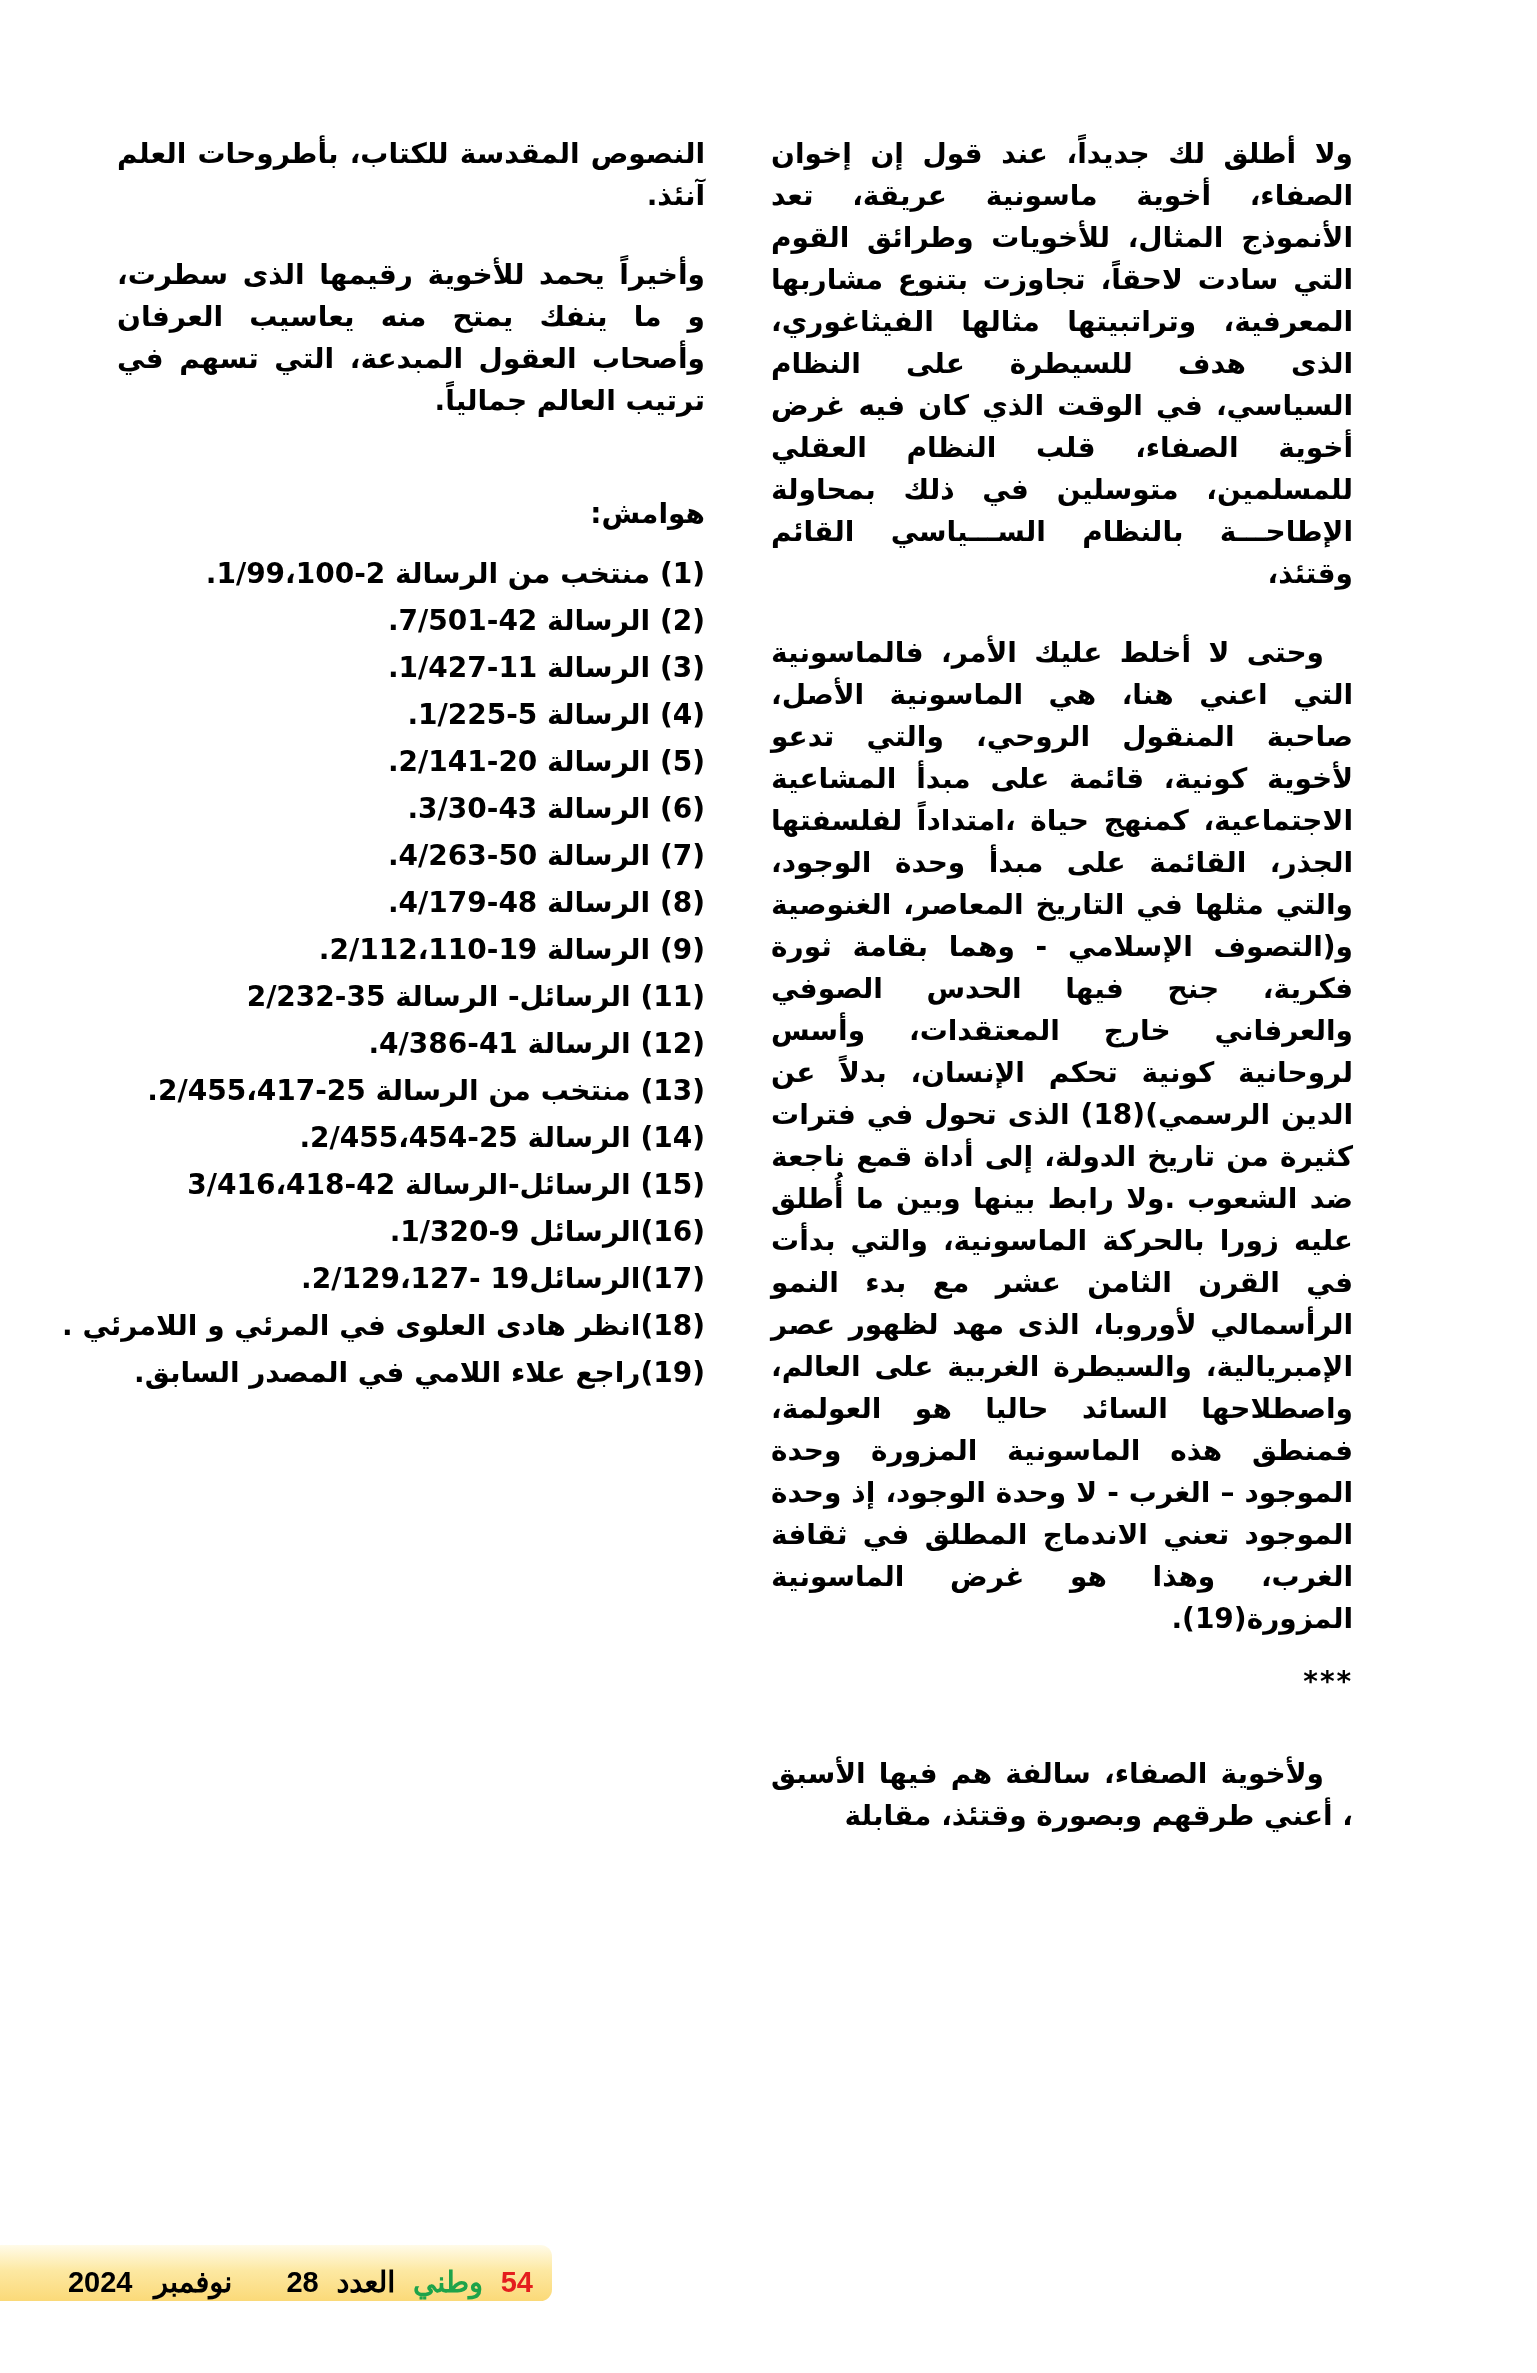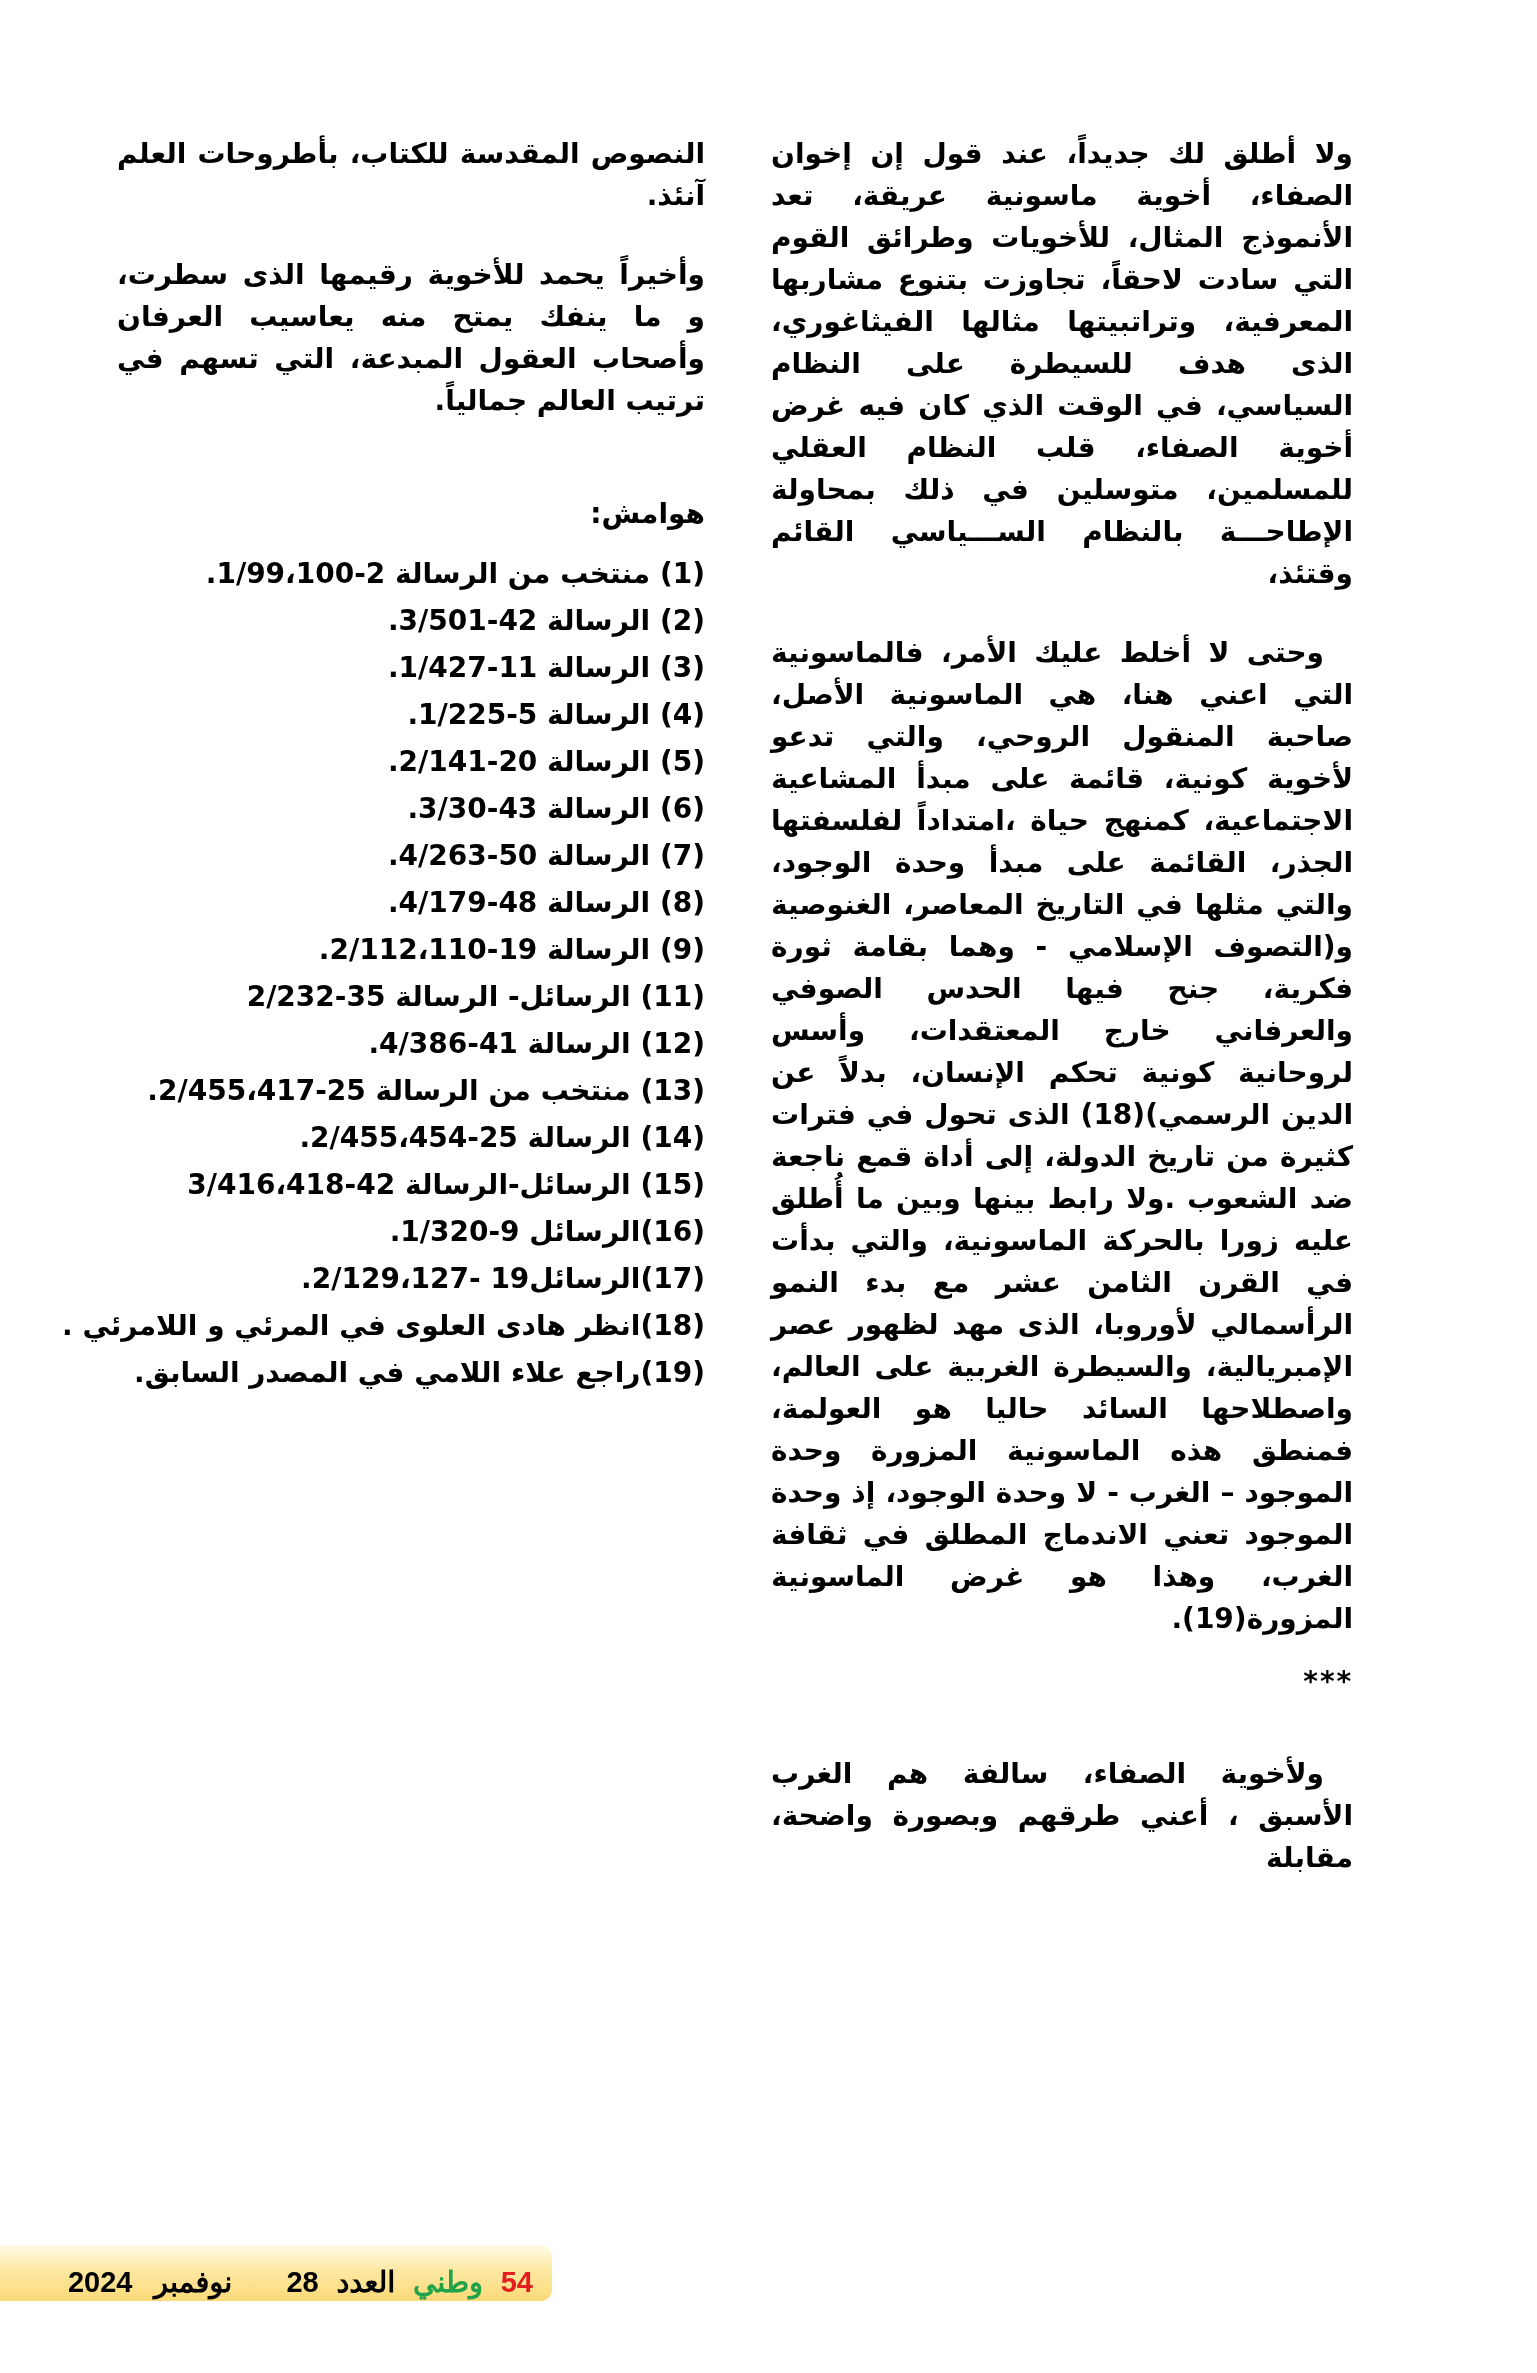--- a/index.html
+++ b/index.html
@@ -74,30 +74,30 @@
     .f-month { color: #000; margin-left: 13.4px; }
     .f-year { color: #000; }
   </style>
 </head>
 <body>
 
 <div id="col-right" class="column">
   <p class="para gap-after">ولا أطلق لك جديداً، عند قول إن إخوان الصفاء، أخوية ماسونية عريقة، تعد الأنموذج المثال، للأخويات وطرائق القوم التي سادت لاحقاً، تجاوزت بتنوع مشاربها المعرفية، وتراتبيتها مثالها الفيثاغوري، الذى هدف للسيطرة على النظام السياسي، في الوقت الذي كان فيه غرض أخوية الصفاء، قلب النظام العقلي للمسلمين، متوسلين في ذلك بمحاولة الإطاحـــة بالنظام الســـياسي القائم وقتئذ،</p>
   <p class="para indent">وحتى لا أخلط عليك الأمر، فالماسونية التي اعني هنا، هي الماسونية الأصل، صاحبة المنقول الروحي، والتي تدعو لأخوية كونية، قائمة على مبدأ المشاعية الاجتماعية، كمنهج حياة ،امتداداً لفلسفتها الجذر، القائمة على مبدأ وحدة الوجود، والتي مثلها في التاريخ المعاصر، الغنوصية و(التصوف الإسلامي - وهما بقامة ثورة فكرية، جنح فيها الحدس الصوفي والعرفاني خارج المعتقدات، وأسس لروحانية كونية تحكم الإنسان، بدلاً عن الدين الرسمي)(18) الذى تحول في فترات كثيرة من تاريخ الدولة، إلى أداة قمع ناجعة ضد الشعوب .ولا رابط بينها وبين ما أُطلق عليه زورا بالحركة الماسونية، والتي بدأت في القرن الثامن عشر مع بدء النمو الرأسمالي لأوروبا، الذى مهد لظهور عصر الإمبريالية، والسيطرة الغربية على العالم، واصطلاحها السائد حاليا هو العولمة، فمنطق هذه الماسونية المزورة وحدة الموجود – الغرب - لا وحدة الوجود، إذ وحدة الموجود تعني الاندماج المطلق في ثقافة الغرب، وهذا هو غرض الماسونية المزورة(19).</p>
   <div class="stars">***</div>
-  <p class="para indent">ولأخوية الصفاء، سالفة هم الغرب الأسبق ، أعني طرقهم وبصورة واضحة، مقابلة</p>
+  <p class="para indent">ولأخوية الصفاء، سالفة هم فيها الأسبق ، أعني طرقهم وبصورة وقتئذ، مقابلة</p>
 </div>
 
 <div id="col-left" class="column">
   <p class="para gap-after">النصوص المقدسة للكتاب، بأطروحات العلم آنئذ.</p>
   <p class="para">وأخيراً يحمد للأخوية رقيمها الذى سطرت، و ما ينفك يمتح منه يعاسيب العرفان وأصحاب العقول المبدعة، التي تسهم في ترتيب العالم جمالياً.</p>
   <div class="notes-title">هوامش:</div>
   <div id="notes-list">
     <p class="note">(1) منتخب من الرسالة 2-1/99،100.</p>
-    <p class="note">(2) الرسالة 42-3/501.</p>
+    <p class="note">(2) الرسالة 42-7/501.</p>
     <p class="note">(3) الرسالة 11-1/427.</p>
     <p class="note">(4) الرسالة 5-1/225.</p>
     <p class="note">(5) الرسالة 20-2/141.</p>
     <p class="note">(6) الرسالة 43-3/30.</p>
     <p class="note">(7) الرسالة 50-4/263.</p>
     <p class="note">(8) الرسالة 48-4/179.</p>
     <p class="note">(9) الرسالة 19-2/112،110.</p>
     <p class="note">(11) الرسائل- الرسالة 35-2/232</p>
     <p class="note">(12) الرسالة 41-4/386.</p>
     <p class="note">(13) منتخب من الرسالة 25-2/455،417.</p>

